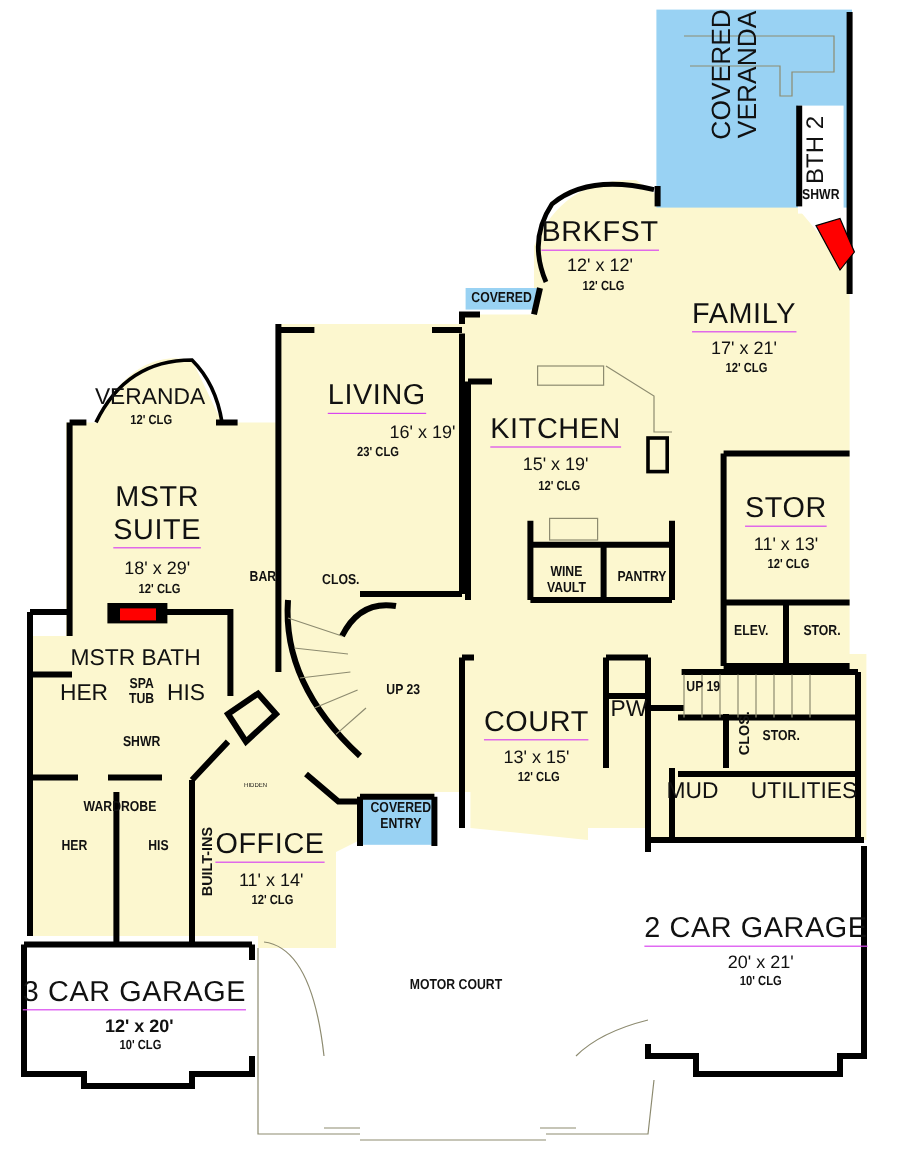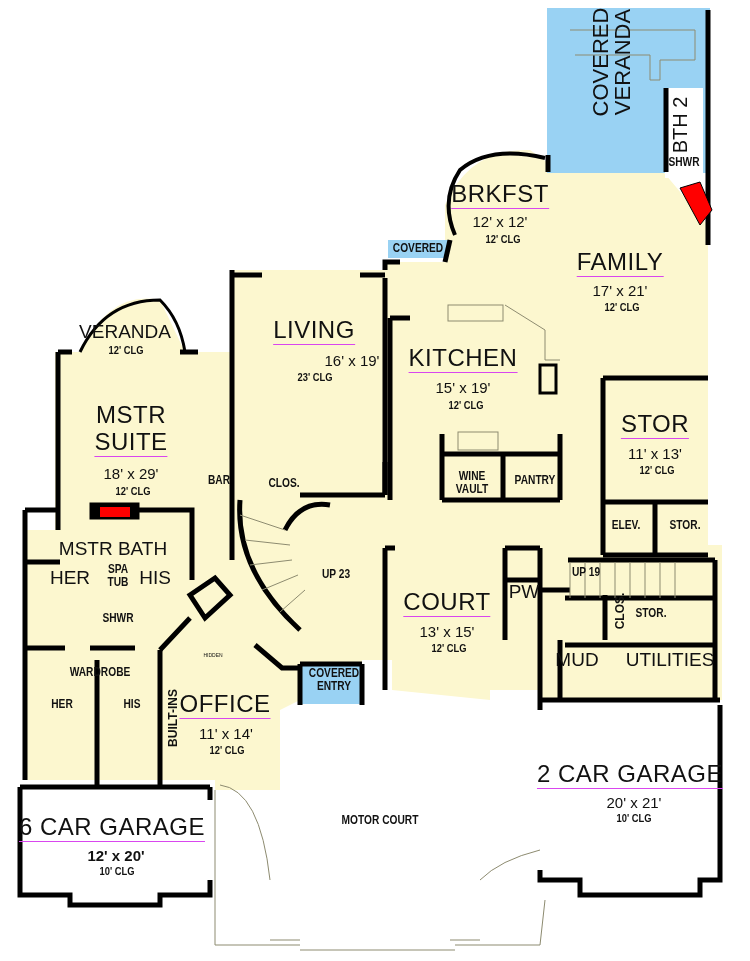--- a/index.html
+++ b/index.html
@@ -183,17 +183,17 @@
   <span>COVERED</span><br><span>ENTRY</span>
 </div>
 
 <div class="lbl med" style="left:577px; top:650px;">MUD</div>
 <div class="lbl med" style="left:670px; top:650px;">UTILITIES</div>
 
 <div class="lbl big ul" style="left:630px; top:762px;">2 CAR GARAGE</div>
 <div class="lbl dim" style="left:634px; top:795px;">20' x 21'</div>
 <div class="lbl clg" style="left:634px; top:813px;">10' CLG</div>
 
-<div class="lbl big ul" style="left:112px; top:815px;">6 CAR GARAGE</div>
+<div class="lbl big ul" style="left:112px; top:815px;">3 CAR GARAGE</div>
 <div class="lbl dim" style="left:116px; top:848px;font-weight:bold;">12' x 20'</div>
 <div class="lbl clg" style="left:117px; top:866px;">10' CLG</div>
 
 <div class="lbl sm" style="left:380px; top:814px;">MOTOR COURT</div>
 
 </body></html>

